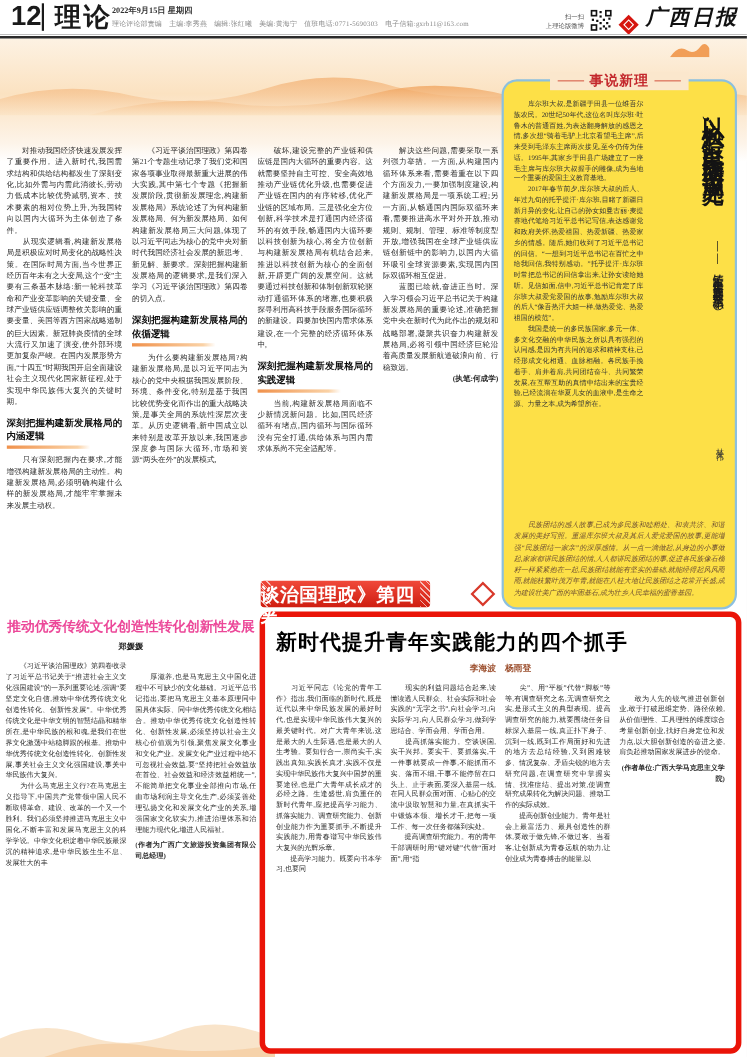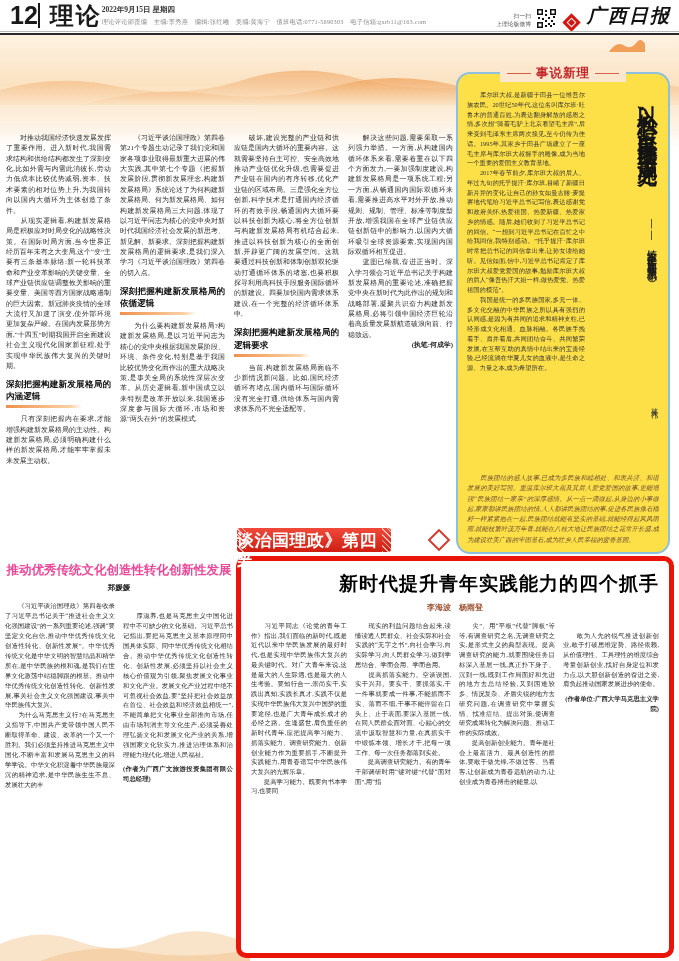--- a/index.html
+++ b/index.html
@@ -69,21 +69,21 @@
                 font-family:Liberation Sans, sans-serif;}
   .study-ribbon::before,.study-ribbon::after{content:"";position:absolute;top:0;bottom:0;width:9px;
       background:repeating-linear-gradient(45deg,rgba(255,255,255,.65) 0 1px,transparent 1px 4px);}
   .study-ribbon::before{left:0;} .study-ribbon::after{right:0;}
   .ribbon-diamond{position:absolute;left:431px;top:532px;width:12px;height:12px;border:2px solid #d8392b;
                   background:#fff;transform:rotate(45deg);z-index:4;}
 
   
   .red-box{position:absolute;left:236px;top:556px;width:438px;height:402px;box-sizing:border-box;
            border:5px solid #ea1408;border-radius:10px;background:#fff;z-index:3;padding:10px 10px 6px;}
-  .box-title{margin:0;text-align:right;font-family:"Liberation Sans","DejaVu Sans",sans-serif;
+  .box-title{margin:0;text-align:left;font-family:"Liberation Sans","DejaVu Sans",sans-serif;
              font-weight:900;font-size:19px;letter-spacing:1px;color:#000;}
   .box-authors{text-align:center;font-size:8px;font-weight:bold;color:#9c4f2e;margin-top:5px;}
   .box-cols{display:flex;gap:8px;margin-top:8px;height:318px;overflow:hidden;}
   .bcol{flex:1;font-size:6.4px;line-height:1.52;text-align:justify;color:#2d2d2d;white-space:pre-line;overflow:hidden;}
   .box-signoff{display:block;font-weight:bold;text-align:right;margin-top:5px;white-space:normal;}
 
   
   .culture{position:absolute;left:5px;top:562px;width:228px;z-index:2;}
   .culture-title{margin:0;font-family:"Liberation Sans","DejaVu Sans",sans-serif;font-weight:900;
                  font-size:12.5px;line-height:1.3;text-align:center;color:#ec4899;}
@@ -164,21 +164,21 @@
       <div class="lead-subhead">深刻把握构建新发展格局的内涵逻辑</div>
       <div class="para">　　只有深刻把握内在要求,才能增强构建新发展格局的主动性。构建新发展格局,必须明确构建什么样的新发展格局,才能牢牢掌握未来发展主动权。</div>
     </div>
     <div class="lcol">
       <div class="para">　　《习近平谈治国理政》第四卷第21个专题生动记录了我们党和国家各项事业取得最新重大进展的伟大实践,其中第七个专题《把握新发展阶段,贯彻新发展理念,构建新发展格局》系统论述了为何构建新发展格局、何为新发展格局、如何构建新发展格局三大问题,体现了以习近平同志为核心的党中央对新时代我国经济社会发展的新思考、新见解、新要求。深刻把握构建新发展格局的逻辑要求,是我们深入学习《习近平谈治国理政》第四卷的切入点。</div>
       <div class="lead-subhead">深刻把握构建新发展格局的依循逻辑</div>
       <div class="para">　　为什么要构建新发展格局?构建新发展格局,是以习近平同志为核心的党中央根据我国发展阶段、环境、条件变化,特别是基于我国比较优势变化而作出的重大战略决策,是事关全局的系统性深层次变革。从历史逻辑看,新中国成立以来特别是改革开放以来,我国逐步深度参与国际大循环,市场和资源“两头在外”的发展模式,</div>
     </div>
     <div class="lcol">
       <div class="para">　　破坏,建设完整的产业链和供应链是国内大循环的重要内容。这就需要坚持自主可控、安全高效地推动产业链优化升级,也需要促进产业链在国内的有序转移,优化产业链的区域布局。三是强化全方位创新,科学技术是打通国内经济循环的有效手段,畅通国内大循环要以科技创新为核心,将全方位创新与构建新发展格局有机结合起来,推进以科技创新为核心的全面创新,开辟更广阔的发展空间。这就要通过科技创新和体制创新双轮驱动打通循环体系的堵塞,也要积极探寻利用高科技手段服务国际循环的新建设。四要加快国内需求体系建设,在一个完整的经济循环体系中,</div>
-      <div class="lead-subhead">深刻把握构建新发展格局的逻辑要求</div>
+      <div class="lead-subhead">深刻把握构建新发展格局的实践逻辑</div>
       <div class="para">　　当前,构建新发展格局面临不少新情况新问题。比如,国民经济循环有堵点,国内循环与国际循环没有完全打通,供给体系与国内需求体系尚不完全适配等。</div>
     </div>
     <div class="lcol">
       <div class="para">　　解决这些问题,需要采取一系列强力举措。一方面,从构建国内循环体系来看,需要着重在以下四个方面发力,一要加强制度建设,构建新发展格局是一项系统工程;另一方面,从畅通国内国际双循环来看,需要推进高水平对外开放,推动规则、规制、管理、标准等制度型开放,增强我国在全球产业链供应链创新链中的影响力,以国内大循环吸引全球资源要素,实现国内国际双循环相互促进。
 　　蓝图已绘就,奋进正当时。深入学习领会习近平总书记关于构建新发展格局的重要论述,准确把握党中央在新时代为此作出的规划和战略部署,凝聚共识奋力构建新发展格局,必将引领中国经济巨轮沿着高质量发展新航道破浪向前、行稳致远。</div>
       <div class="para signoff">(执笔:何成学)</div>
     </div>
   </div>
 
   <div class="feature-box">

